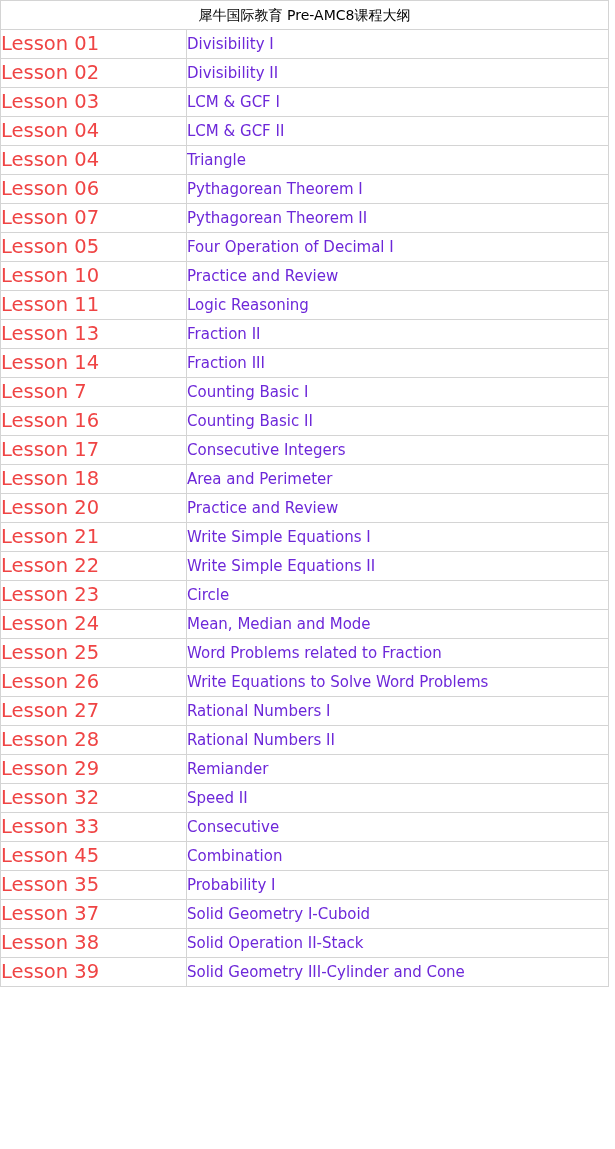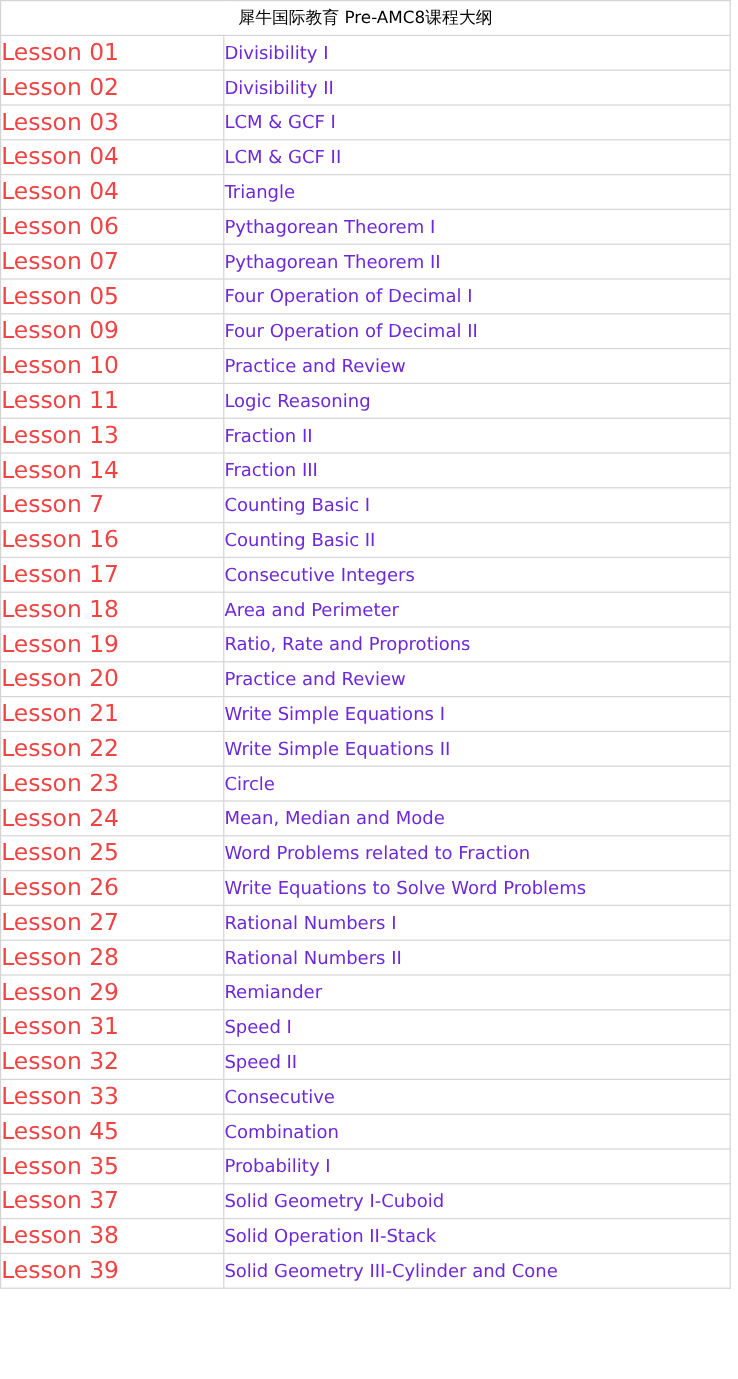--- a/index.html
+++ b/index.html
@@ -95,24 +95,20 @@
       </tr>
       <tr>
         <td class="lesson-cell">Lesson 07</td>
         <td class="topic-cell">Pythagorean Theorem II</td>
       </tr>
       <tr>
         <td class="lesson-cell">Lesson 05</td>
         <td class="topic-cell">Four Operation of Decimal I</td>
       </tr>
       <tr>
-        <td class="lesson-cell">Lesson 09</td>
-        <td class="topic-cell">Four Operation of Decimal II</td>
-      </tr>
-      <tr>
         <td class="lesson-cell">Lesson 10</td>
         <td class="topic-cell">Practice and Review</td>
       </tr>
       <tr>
         <td class="lesson-cell">Lesson 11</td>
         <td class="topic-cell">Logic Reasoning</td>
       </tr>
       <tr>
         <td class="lesson-cell">Lesson 13</td>
         <td class="topic-cell">Fraction II</td>
@@ -131,24 +127,20 @@
       </tr>
       <tr>
         <td class="lesson-cell">Lesson 17</td>
         <td class="topic-cell">Consecutive Integers</td>
       </tr>
       <tr>
         <td class="lesson-cell">Lesson 18</td>
         <td class="topic-cell">Area and Perimeter</td>
       </tr>
       <tr>
-        <td class="lesson-cell">Lesson 19</td>
-        <td class="topic-cell">Ratio, Rate and Proprotions</td>
-      </tr>
-      <tr>
         <td class="lesson-cell">Lesson 20</td>
         <td class="topic-cell">Practice and Review</td>
       </tr>
       <tr>
         <td class="lesson-cell">Lesson 21</td>
         <td class="topic-cell">Write Simple Equations I</td>
       </tr>
       <tr>
         <td class="lesson-cell">Lesson 22</td>
         <td class="topic-cell">Write Simple Equations II</td>
@@ -175,24 +167,20 @@
       </tr>
       <tr>
         <td class="lesson-cell">Lesson 28</td>
         <td class="topic-cell">Rational Numbers II</td>
       </tr>
       <tr>
         <td class="lesson-cell">Lesson 29</td>
         <td class="topic-cell">Remiander</td>
       </tr>
       <tr>
-        <td class="lesson-cell">Lesson 31</td>
-        <td class="topic-cell">Speed I</td>
-      </tr>
-      <tr>
         <td class="lesson-cell">Lesson 32</td>
         <td class="topic-cell">Speed II</td>
       </tr>
       <tr>
         <td class="lesson-cell">Lesson 33</td>
         <td class="topic-cell">Consecutive</td>
       </tr>
       <tr>
         <td class="lesson-cell">Lesson 45</td>
         <td class="topic-cell">Combination</td>

